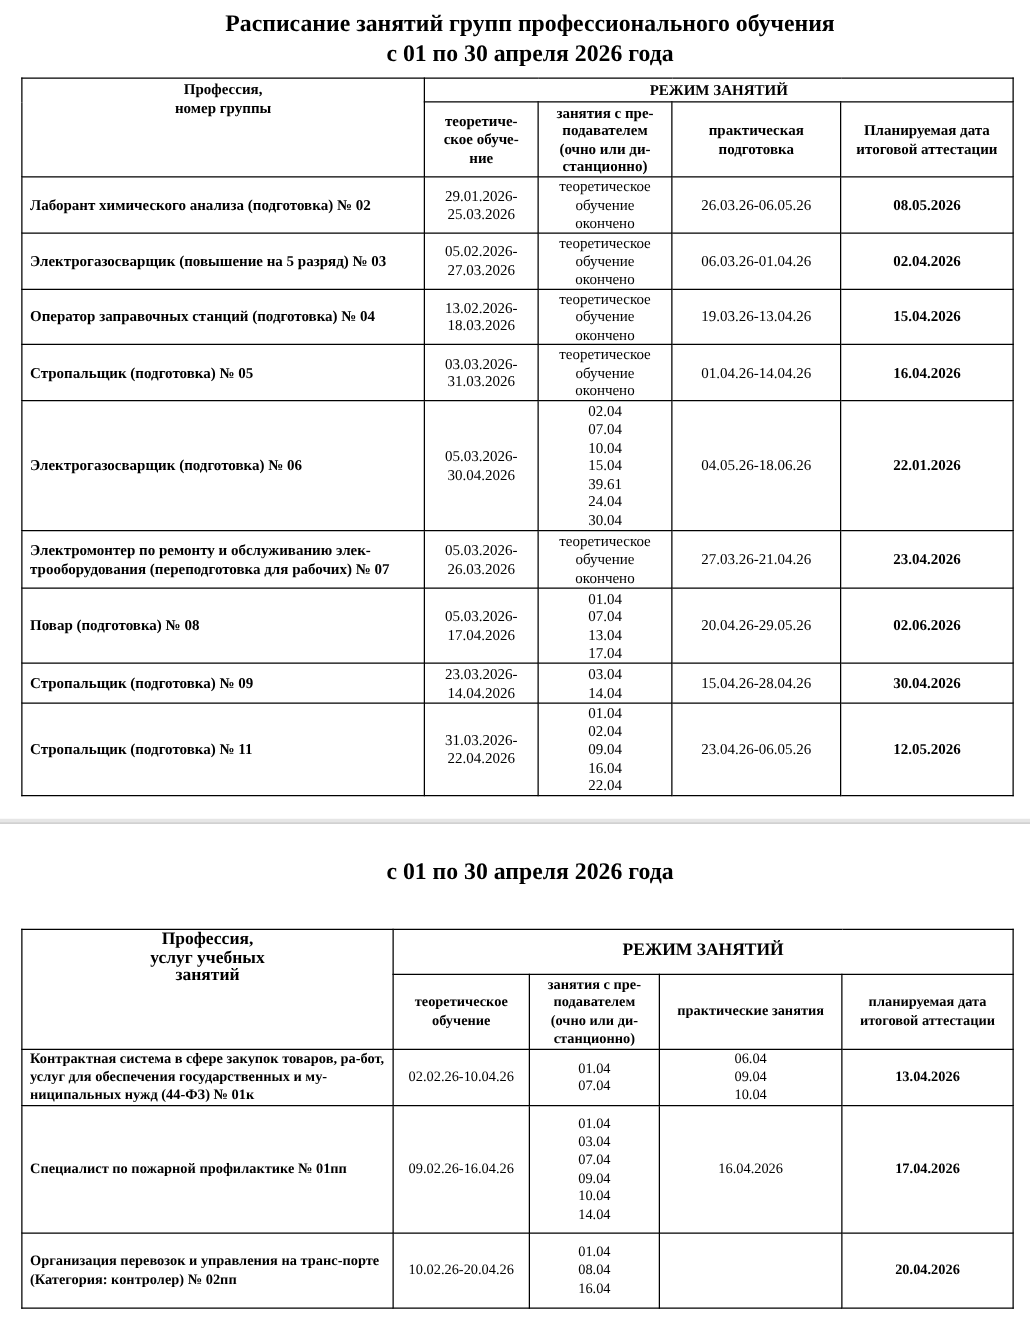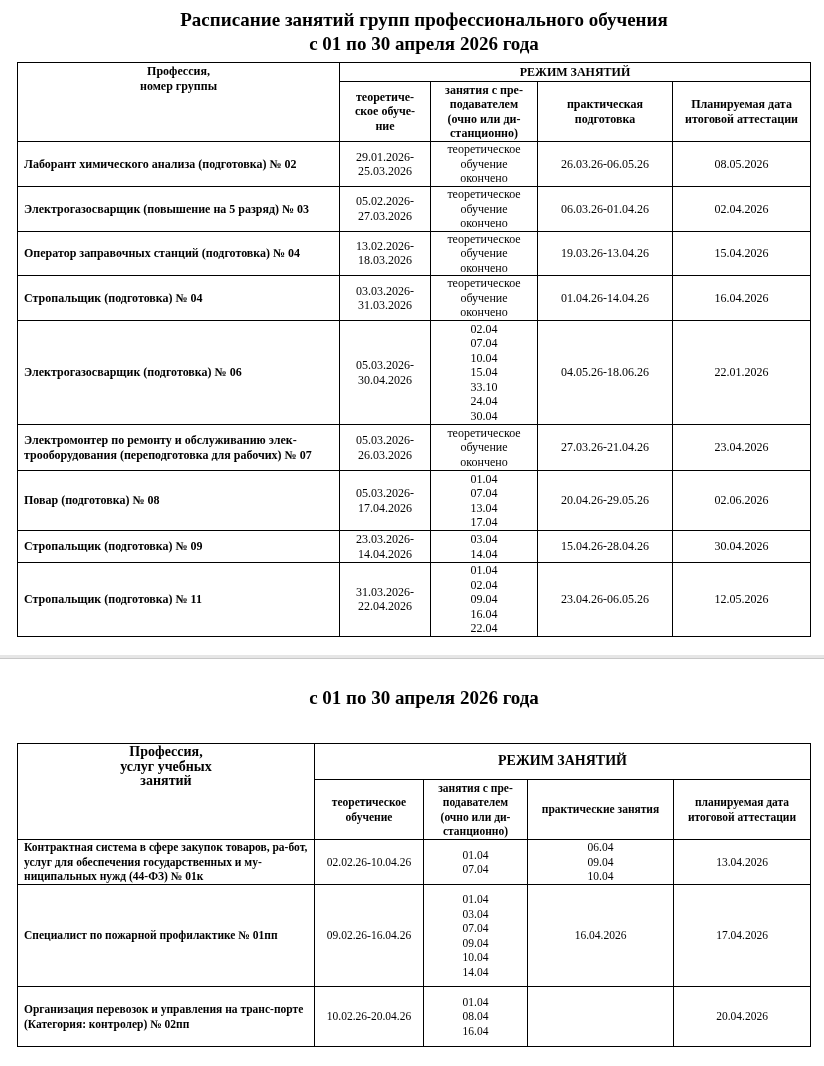--- a/index.html
+++ b/index.html
@@ -7,21 +7,21 @@
          font-family: "Liberation Serif", "DejaVu Serif", serif; color: #000; }
   .title { position: absolute; left: 12px; width: 824px; text-align: center;
            font-weight: bold; font-size: 19px; line-height: 24px; }
   .title div { white-space: nowrap; }
   table { position: absolute; border-collapse: collapse; table-layout: fixed; }
   td, th { border: 1px solid #000; padding: 0 2px; text-align: center; vertical-align: middle;
            font-size: 12px; line-height: 14.5px; font-weight: normal; }
   th { font-weight: bold; }
   .hdr-prof { vertical-align: top; padding-top: 1px; }
   .name { text-align: left; font-weight: bold; padding-left: 6px; padding-right: 0; }
-  .bold { font-weight: normal; }
+  .bold { font-weight: bold; }
   .multiline div { line-height: 14.5px; }
   .sep { position: absolute; left: 0; width: 824px; top: 655px; height: 3px;
          background: #e6e6e6; border-bottom: 1px solid #c8c8c8; }
   #t1 { left: 17px; top: 62px; width: 793px; }
   #t2 { left: 17px; top: 743px; width: 793px; }
   #t2 th, #t2 td { font-size: 11.5px; }
   #t2 .big-hdr { font-size: 14px; }
 </style>
 </head>
 <body>
@@ -106,21 +106,21 @@
         </td>
         <td class="multiline">
           <div>теоретическое</div>
           <div>обучение</div>
           <div>окончено</div>
         </td>
         <td class="multiline">19.03.26-13.04.26</td>
         <td class="bold">15.04.2026</td>
       </tr>
       <tr style="height: 45px;">
-        <td class="name">Стропальщик (подготовка) № 04</td>
+        <td class="name">Стропальщик (подготовка) № 05</td>
         <td class="multiline">
           <div>03.03.2026-</div>
           <div>31.03.2026</div>
         </td>
         <td class="multiline">
           <div>теоретическое</div>
           <div>обучение</div>
           <div>окончено</div>
         </td>
         <td class="multiline">01.04.26-14.04.26</td>
@@ -130,21 +130,21 @@
         <td class="name">Электрогазосварщик (подготовка) № 06</td>
         <td class="multiline">
           <div>05.03.2026-</div>
           <div>30.04.2026</div>
         </td>
         <td class="multiline">
           <div>02.04</div>
           <div>07.04</div>
           <div>10.04</div>
           <div>15.04</div>
-          <div>33.10</div>
+          <div>39.61</div>
           <div>24.04</div>
           <div>30.04</div>
         </td>
         <td class="multiline">04.05.26-18.06.26</td>
         <td class="bold">22.01.2026</td>
       </tr>
       <tr style="height: 46px;">
         <td class="name">Электромонтер по ремонту и обслуживанию элек-трооборудования (переподготовка для рабочих) № 07</td>
         <td class="multiline">
           <div>05.03.2026-</div>

